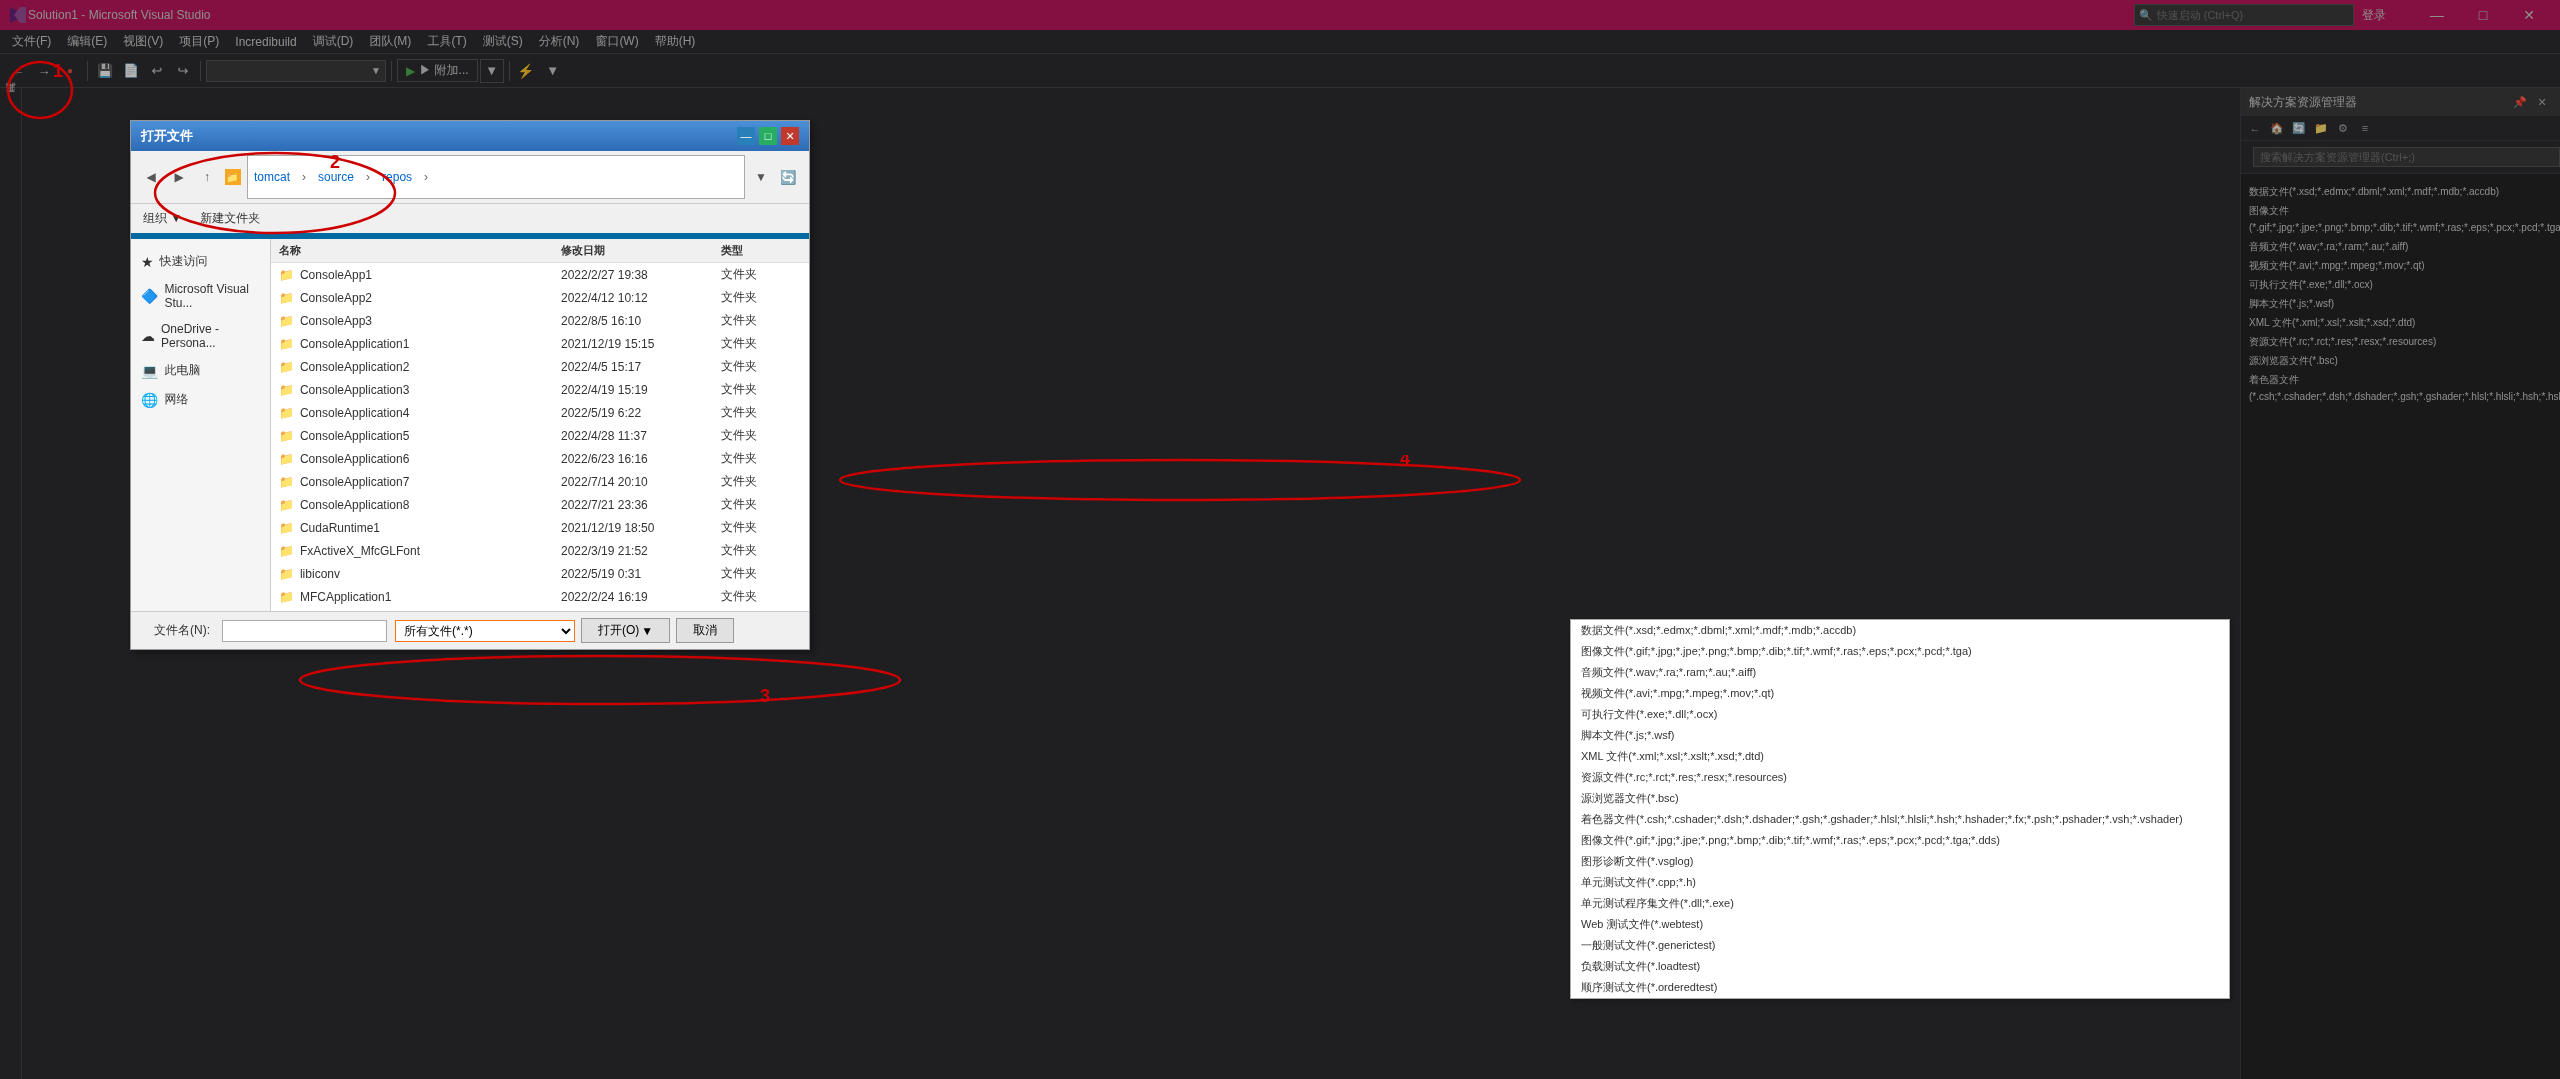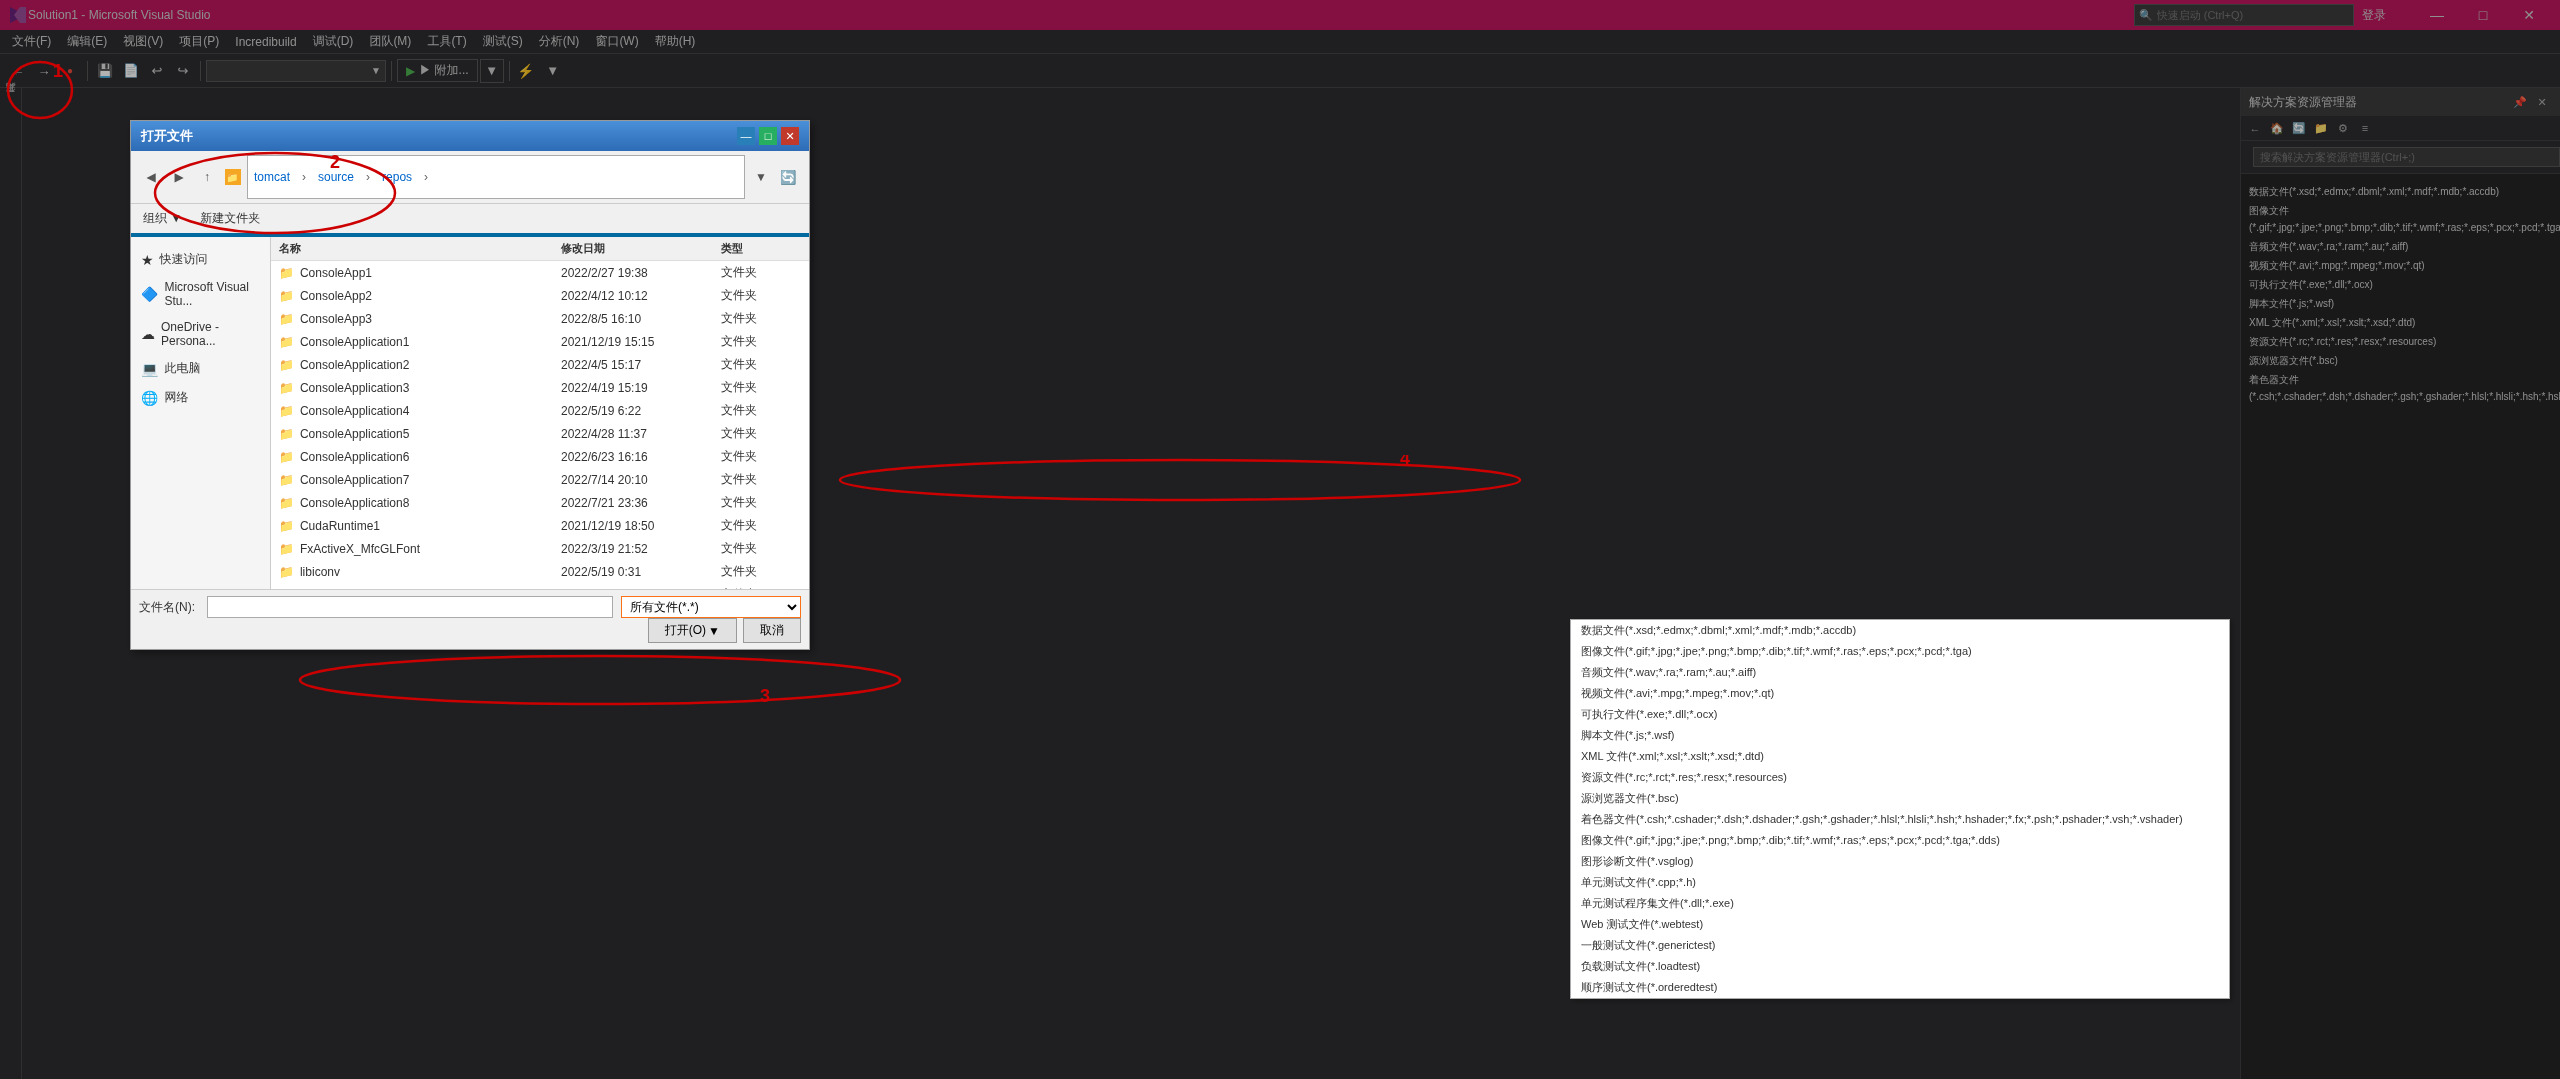--- a/index.html
+++ b/index.html
@@ -209,21 +209,21 @@
     .dialog-refresh-btn {
       width: 24px; height: 22px;
       background: transparent;
       border: 1px solid transparent;
       cursor: pointer;
       color: #555;
       display: flex; align-items: center; justify-content: center;
     }
     .dialog-actions-bar {
       background: #f0f0f0;
-      border-bottom: 4px solid #0369a1;
+      border-bottom: 6px solid #0369a1;
       padding: 4px 8px;
       display: flex;
       align-items: center;
       gap: 10px;
     }
     .dialog-action-btn {
       background: transparent;
       border: none;
       cursor: pointer;
       font-size: 12px;
@@ -253,24 +253,24 @@
       cursor: pointer;
       font-size: 12px;
       color: #333;
       align-items: center;
     }
     .file-item .file-icon { margin-right: 6px; color: #f5a623; }
     .file-name { display: flex; align-items: center; }
     .dialog-bottom {
       background: #f0f0f0;
       border-top: 1px solid #ccc;
-      padding: 6px 8px;
-      display: flex;
-      flex-direction: column;
-      gap: 0;
+      padding: 6px 23px;
+      display: flex;
+      flex-direction: row;
+      gap: 6px;
     }
     .dialog-bottom-row {
       display: flex;
       align-items: center;
       gap: 8px;
     }
     .dialog-label {
       font-size: 12px;
       color: #333;
       width: 60px;

